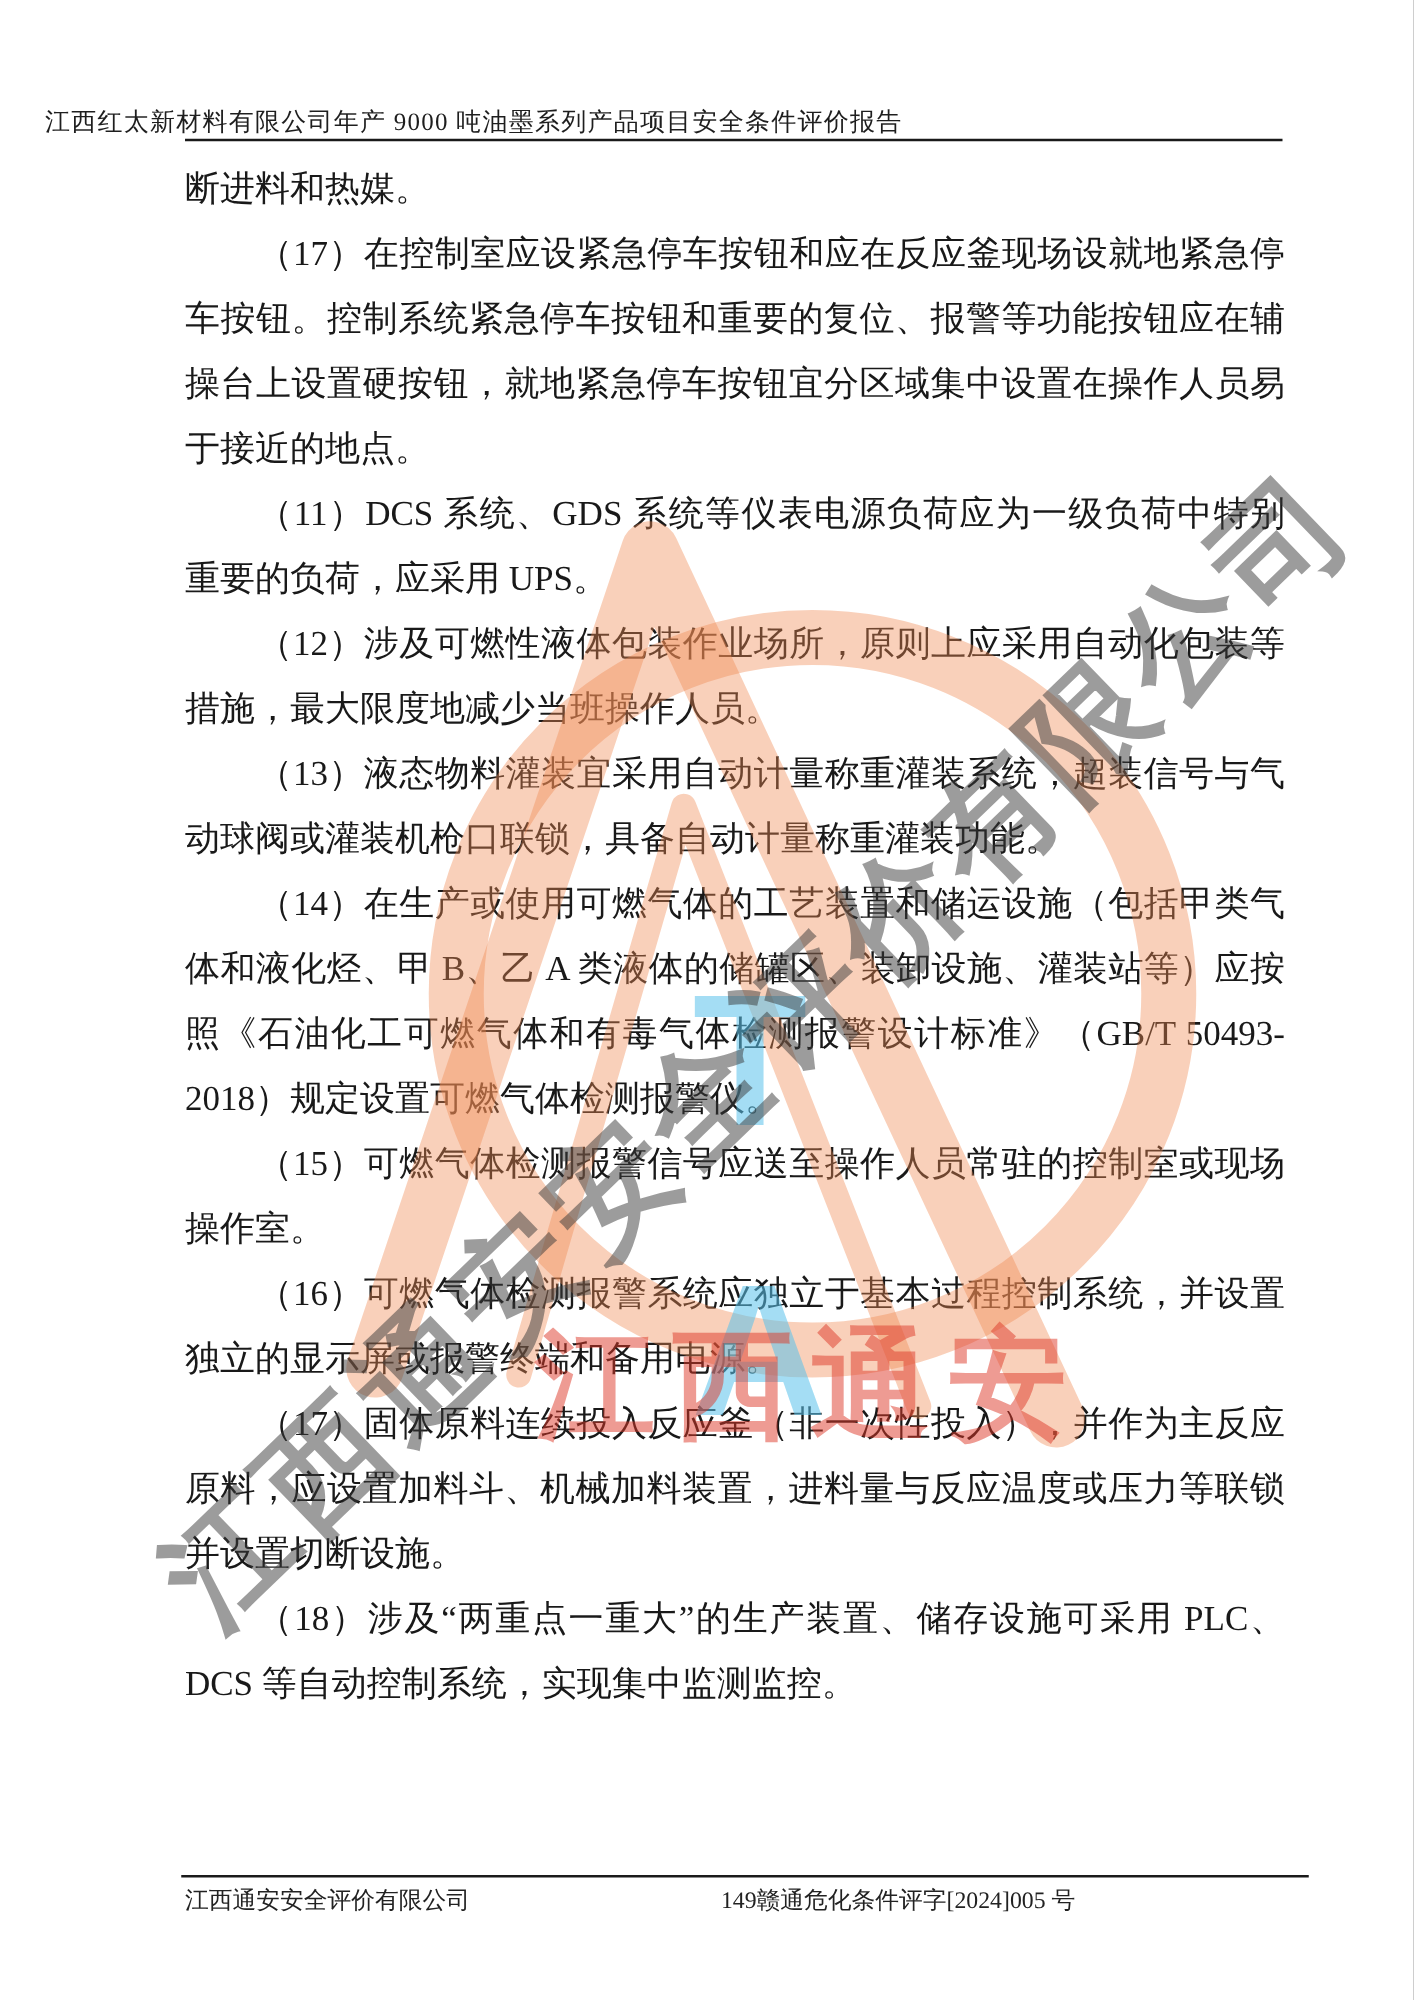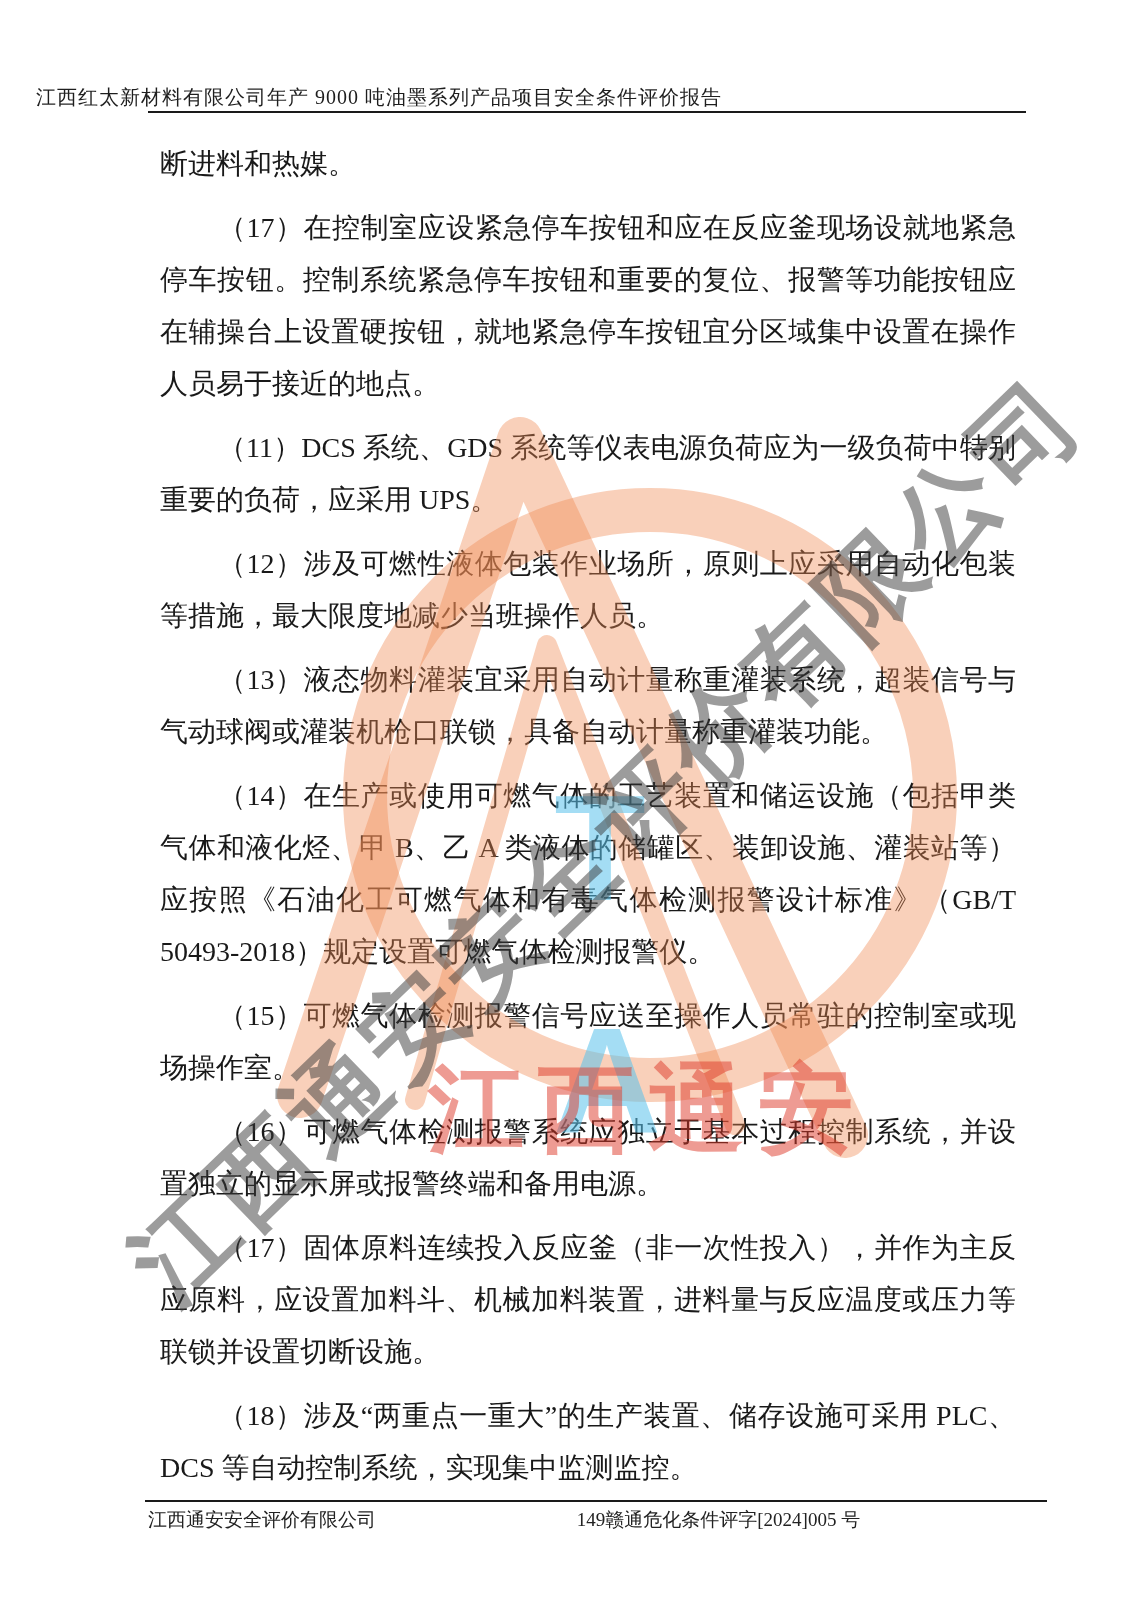--- a/index.html
+++ b/index.html
@@ -20,21 +20,21 @@
   .header-rule{
     position:absolute;left:148px;top:111px;width:878px;height:2px;
     background:#1a1a1a;
   }
   .body-text{
     position:absolute;left:148px;top:126px;width:880px;
     font-size:28px;line-height:52px;
     text-align:justify;text-justify:inter-ideograph;
     color:#191919;
   }
-  .body-text p{margin:12px;padding:0;}
+  .body-text p{margin:0;padding:0;}
   .body-text p.indent{text-indent:58px;}
   .footer-rule{
     position:absolute;left:145px;top:1500px;width:902px;height:2px;
     background:#1a1a1a;
   }
   .footer{
     position:absolute;left:148px;top:1507px;width:886px;
     display:flex;align-items:baseline;
     font-size:19px;color:#222222;
   }

